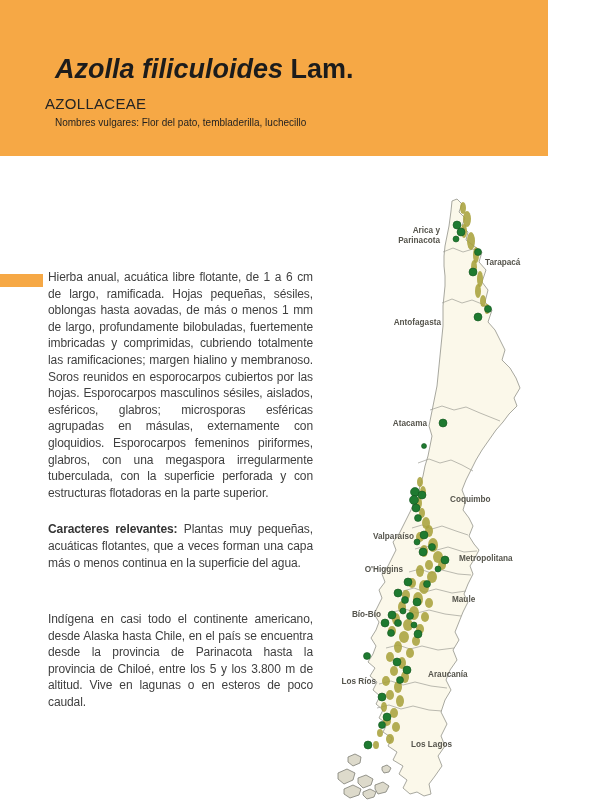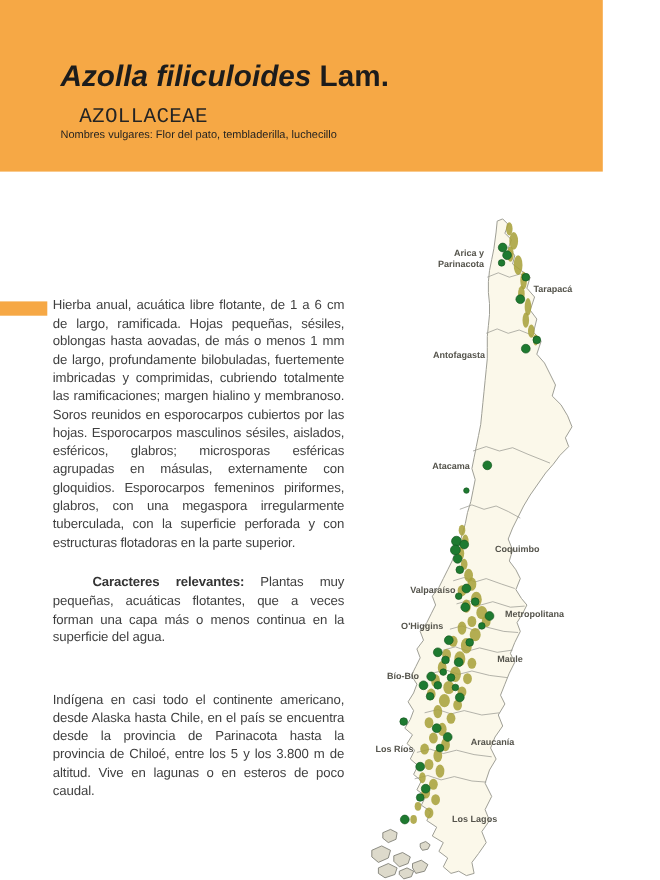--- a/index.html
+++ b/index.html
@@ -12,40 +12,40 @@
     position:absolute; top:0; left:0; width:600px; height:156px;
     background:var(--accent,#F6A845);
   }
   .title {
     position:absolute; left:55px; top:54px; margin:0;
     font-size:27px; color:#1c1c1c; white-space:nowrap;
   }
   .title .sp  { font-style:italic; font-weight:bold; }
   .title .au  { font-style:normal; font-weight:bold; }
   .family {
-    position:absolute; left:72px; top:95px;
-    font-size:19px; color:#242424; letter-spacing:0.3px;font-family:Liberation Mono, monospace;
+    position:absolute; left:45px; top:95px;
+    font-size:15px; color:#242424; letter-spacing:0.3px;
   }
   .common {
     position:absolute; left:55px; top:117px;
     font-size:10px; color:#1f1f1f;
   }
   .side-tab {
     position:absolute; left:0; top:274px; width:43px; height:13px;
     background:var(--accent,#F6A845);
   }
   .text-col {
     position:absolute; left:48px; top:269px; width:265px;
     color:var(--text,#3f3f3f);
     font-size:12px; line-height:16.6px; letter-spacing:-0.1px;
     text-align:justify;
   }
   .text-col p { margin:0 0 20px 0; }
   .text-col p.dist { margin-top:40px; margin-bottom:0; }
-  .text-col b { color:#343434;margin-left:36px; }
+  .text-col b { color:#343434; }
   .map-wrap {
     position:absolute; left:330px; top:195px; width:270px; height:605px;text-align:center;
   }
   .land {
     fill:var(--land,#FBF8EA); stroke:var(--map-border,#9E9E95);
     stroke-width:0.9; stroke-linejoin:round;
   }
   .island {
     fill:#DDDACB; stroke:#7E7E75; stroke-width:0.8; stroke-linejoin:round;
   }

